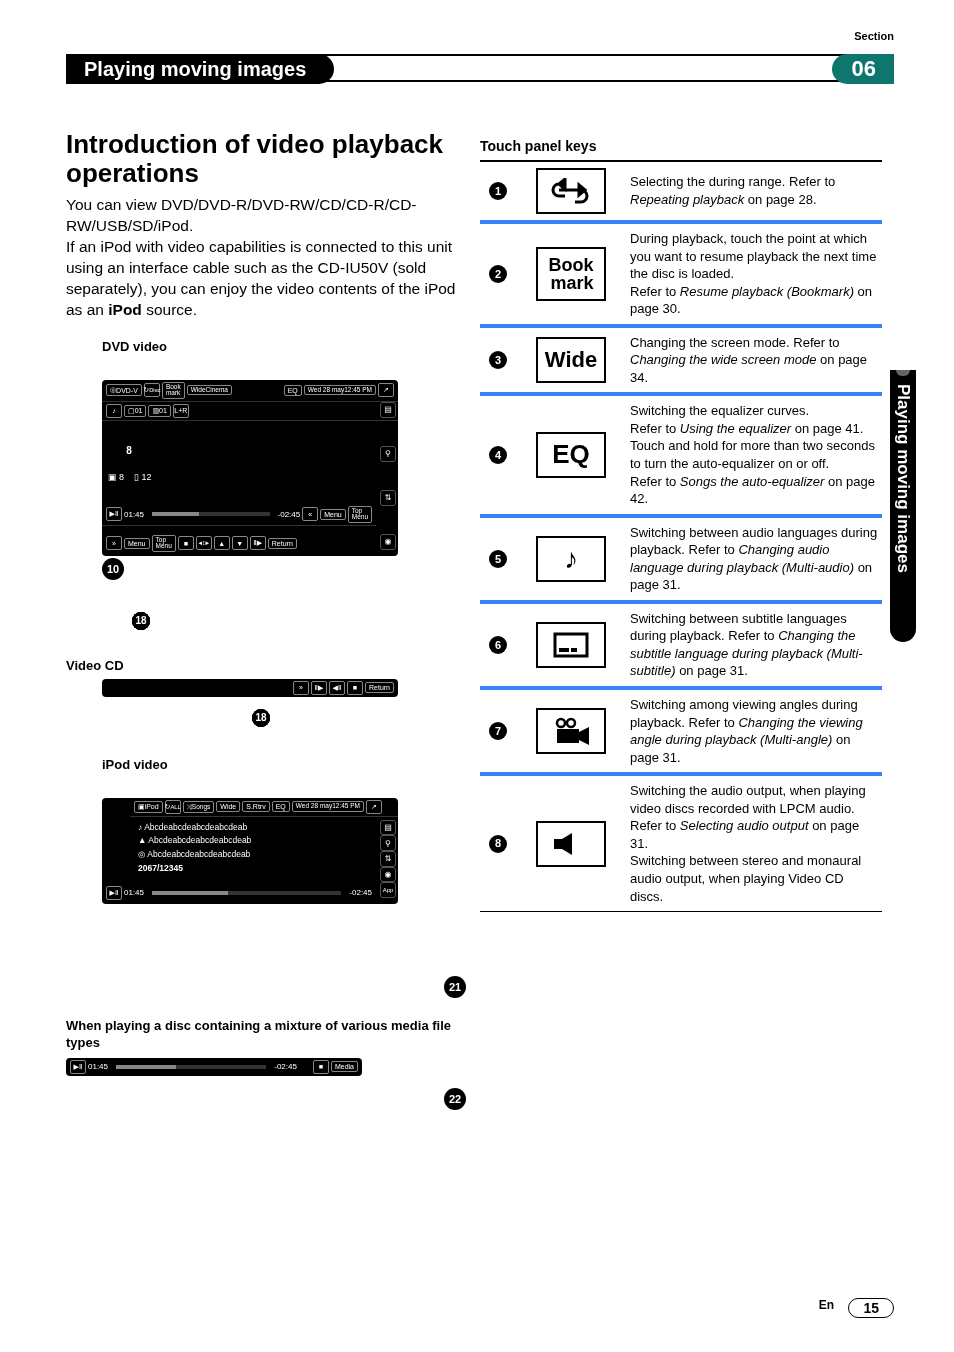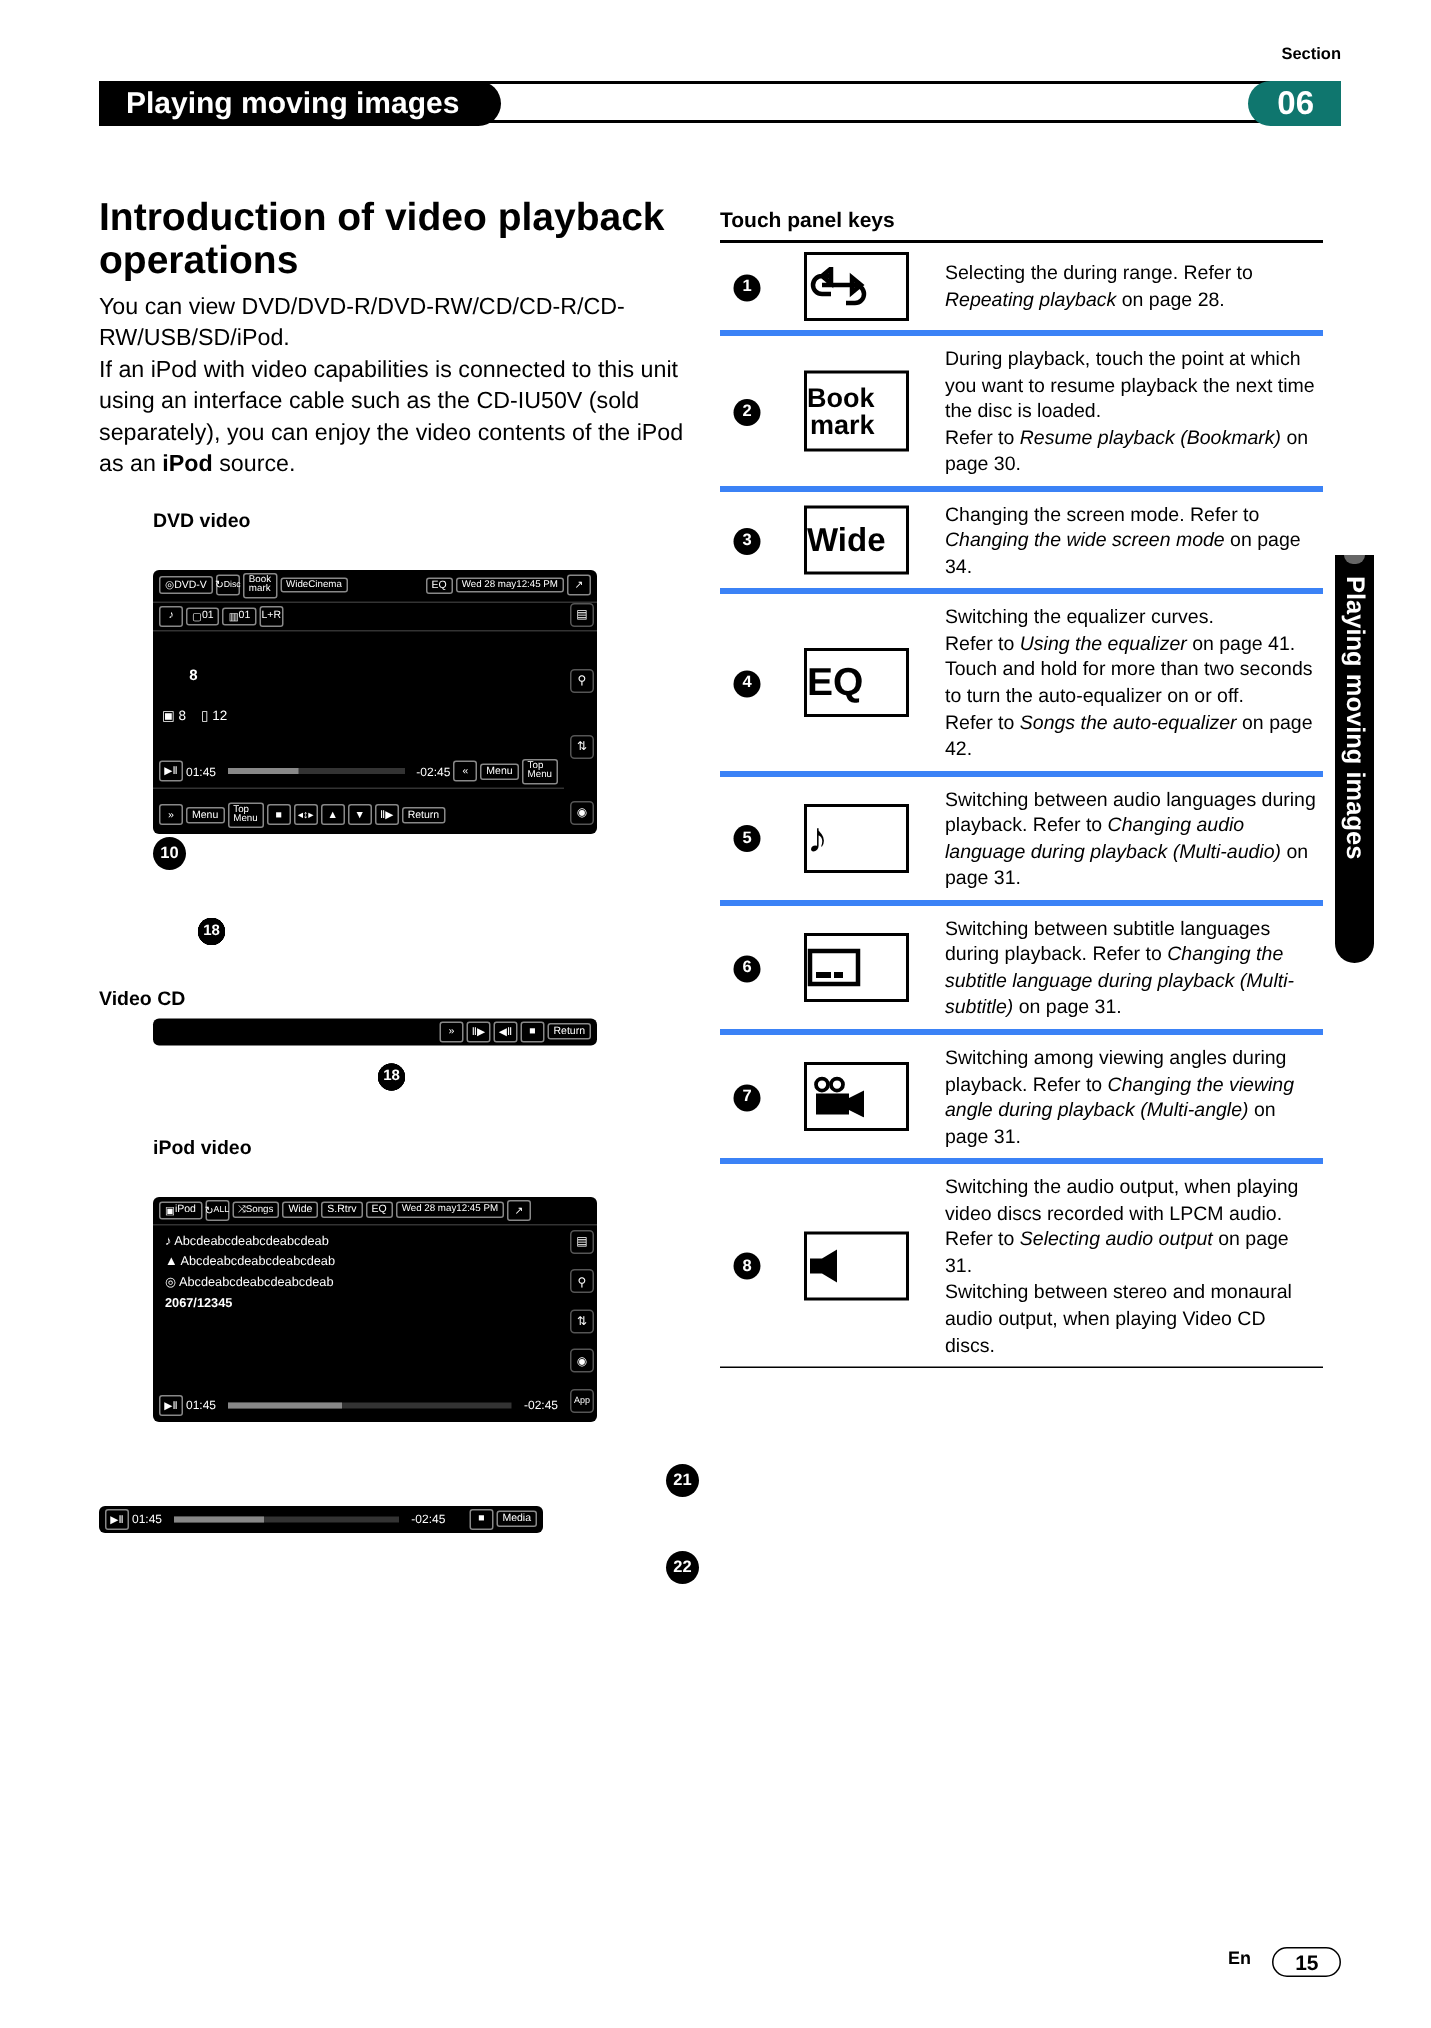--- a/index.html
+++ b/index.html
@@ -55,21 +55,21 @@
   
   .col-right { position: absolute; top: 138px; left: 480px; width: 402px; }
   .touch-title { font-size: 14px; font-weight: bold; margin-bottom: 6px; }
   .tbl { width: 100%; border-collapse: collapse; }
   .tbl td { border-top: 4px solid #3b82f6; vertical-align: middle; padding: 6px 4px; font-size: 13px; line-height: 1.35; }
   .tbl tr:first-child td { border-top: 2px solid #000; }
   .tbl tr:last-child td { border-bottom: 1px solid #000; }
   .tbl td.num { width: 36px; text-align:center; }
   .tbl td.icon-cell { width: 110px; text-align:center; }
   .num-dot { display:inline-flex; width:18px; height:18px; border-radius:50%; background:#000; color:#fff; align-items:center; justify-content:center; font-size:11px; font-weight:bold; }
-  .key-box { display:inline-flex; align-items:center; justify-content:flex-start; min-width:70px; height:46px; border:2px solid #000; font-weight:bold; font-size:16px; background:#fff; }
+  .key-box { display:inline-flex; align-items:center; justify-content:center; min-width:70px; height:46px; border:2px solid #000; font-weight:bold; font-size:16px; background:#fff; }
   .key-box.tall { height:54px; }
   .key-text-two { line-height:1; text-align:right; font-size:18px; }
   .italic { font-style: italic; }
 
   
   .footer-en { position: absolute; bottom: 40px; right: 120px; font-size: 12px; font-weight: bold; }
   .footer-page { position: absolute; bottom: 34px; right: 60px; }
   .footer-page .pill { display:inline-flex; align-items:center; justify-content:center; border:1.5px solid #000; border-radius: 12px; padding: 1px 14px; font-size: 14px; font-weight: bold; }
 </style>
 </head>
@@ -215,21 +215,21 @@
         <div class="callout small-callout">17</div>
         <div class="callout small-callout">13</div>
         <div class="callout small-callout">18</div>
       </div>
     </div>
 
     <div class="subhead" style="margin-left:36px">iPod video</div>
     <div class="diagram-box" style="height:200px;">
       <div class="callout" style="left:86px; top:0">19</div>
       <div class="callout" style="left:172px; top:0">20</div>
-      <div class="player ipod-player" style="height:150px;">
+      <div class="player ipod-player" style="height:106px;padding-left:28px;">
         <div class="strip">
           <span class="chip">▣ <span>iPod</span></span>
           <span class="chip icon-chip">↻<sub>ALL</sub></span>
           <span class="chip" style="font-size:6.5px">⤨<br><span>Songs</span></span>
           <span class="chip">Wide</span>
           <span class="chip">S.Rtrv</span>
           <span class="chip">EQ</span>
           <span class="chip" style="font-size:6.5px; line-height:1">
               <span>Wed 28 may</span>
               <br>
@@ -255,20 +255,21 @@
           <span>01:45</span>
           <div class="progress">
               <div class="bar"></div>
             </div>
           <span>-02:45</span>
         </div>
       </div>
       <div class="callout" style="right:0; top:178px">21</div>
     </div>
 
+    <div class="mixture-head">When playing a disc containing a mixture of various media file types</div>
     <div class="diagram-box" style="height:56px; margin-left:0;">
       <div class="player mixed-player">
         <div class="strip">
           <span class="chip icon-chip">▶Ⅱ</span>
           <span>01:45</span>
           <div class="progress">
               <div class="bar"></div>
             </div>
           <span>-02:45</span>
           <span style="width:12px"></span>

